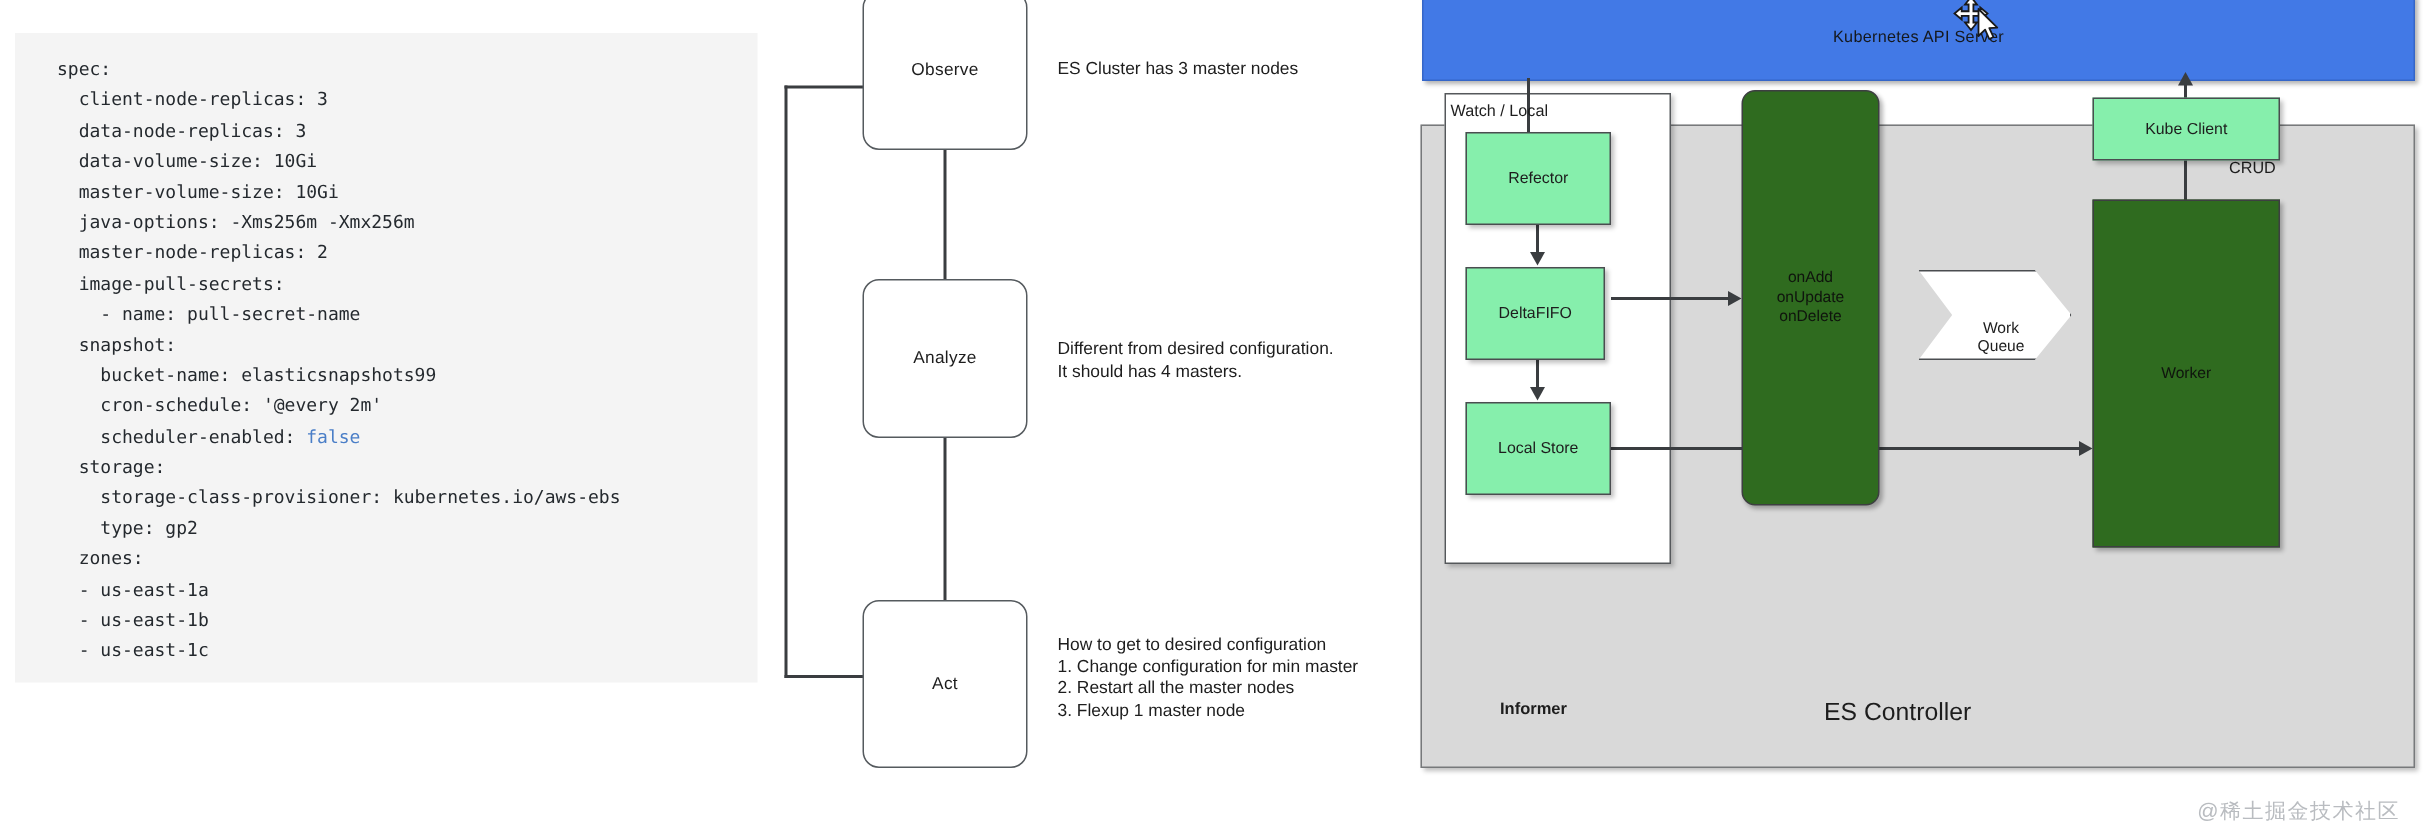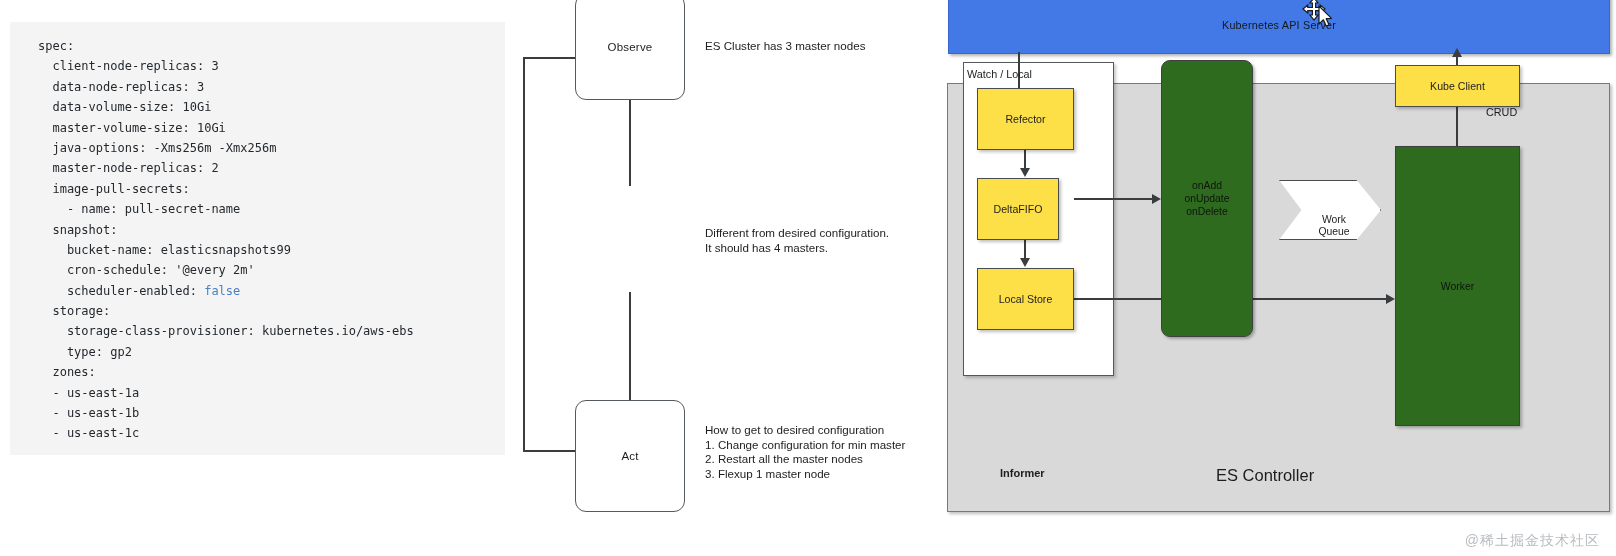--- a/index.html
+++ b/index.html
@@ -128,51 +128,51 @@
     top: 62px;
     width: 149px;
     height: 312px;
     background: #ffffff;
     border: 1.5px solid #55585b;
     box-shadow: 2px 2px 3px rgba(0,0,0,.22);
   }
   .k8s-node {
     position: absolute;
     box-sizing: border-box;
-    background: #fde047;
+    background: #86efac;
     border: 1.6px solid #4a4d50;
     box-shadow: 2px 2px 3px rgba(0,0,0,.25);
     display: flex;
     align-items: center;
     justify-content: center;
     font-size: 10.6px;
     color: #1d1d1d;
   }
   #node-reflector  { left: 37px;  top: 88px;  width: 97px; height: 62px; }
-  #node-deltafifo  { left: 37px;  top: 178px; width: 82px; height: 62px; }
+  #node-deltafifo  { left: 37px;  top: 178px; width: 93px; height: 62px; }
   #node-localstore { left: 37px;  top: 268px; width: 97px; height: 62px; }
   #node-kubeclient { left: 455px; top: 65px;  width: 125px; height: 42px; }
 
   .k8s-green {
     position: absolute;
     box-sizing: border-box;
     background: #2f6b1f;
     border: 1.6px solid #3d3f41;
     box-shadow: 2px 2px 3px rgba(0,0,0,.28);
     display: flex;
     align-items: center;
     justify-content: center;
     text-align: center;
     font-size: 10.4px;
     line-height: 13px;
     color: #0f140d;
     white-space: pre-line;
   }
   #node-callbacks { left: 221px; top: 60px;  width: 92px;  height: 277px; border-radius: 9px; }
-  #node-worker    { left: 455px; top: 146px; width: 125px; height: 280px; border-radius: 0; }
+  #node-worker    { left: 455px; top: 133px; width: 125px; height: 232px; border-radius: 0; }
 
   #node-workqueue {
     position: absolute;
     left: 339px; top: 180px;
     width: 102px; height: 60px;
   }
   #node-workqueue .wq-shape {
     position: absolute;
     inset: 0;
     background: #ffffff;
@@ -258,20 +258,23 @@
 <div id="mape-panel">
 
   <div class="mape-conn" id="conn-oa"></div>
   <div class="mape-conn" id="conn-aa"></div>
   <div class="mape-conn" id="loop-h-bottom"></div>
   <div class="mape-conn" id="loop-v"></div>
   <div class="mape-conn" id="loop-h-top"></div>
 
   <div class="mape-box" id="mape-observe">
     <span>Observe</span>
+  </div>
+  <div class="mape-box" id="mape-analyze">
+    <span>Analyze</span>
   </div>
   <div class="mape-box" id="mape-act">
     <span>Act</span>
   </div>
 
   <div class="mape-note" id="note-observe">ES Cluster has 3 master nodes</div>
   <div class="mape-note" id="note-analyze">Different from desired configuration.
 It should has 4 masters.</div>
   <div class="mape-note" id="note-act">How to get to desired configuration
 1. Change configuration for min master

